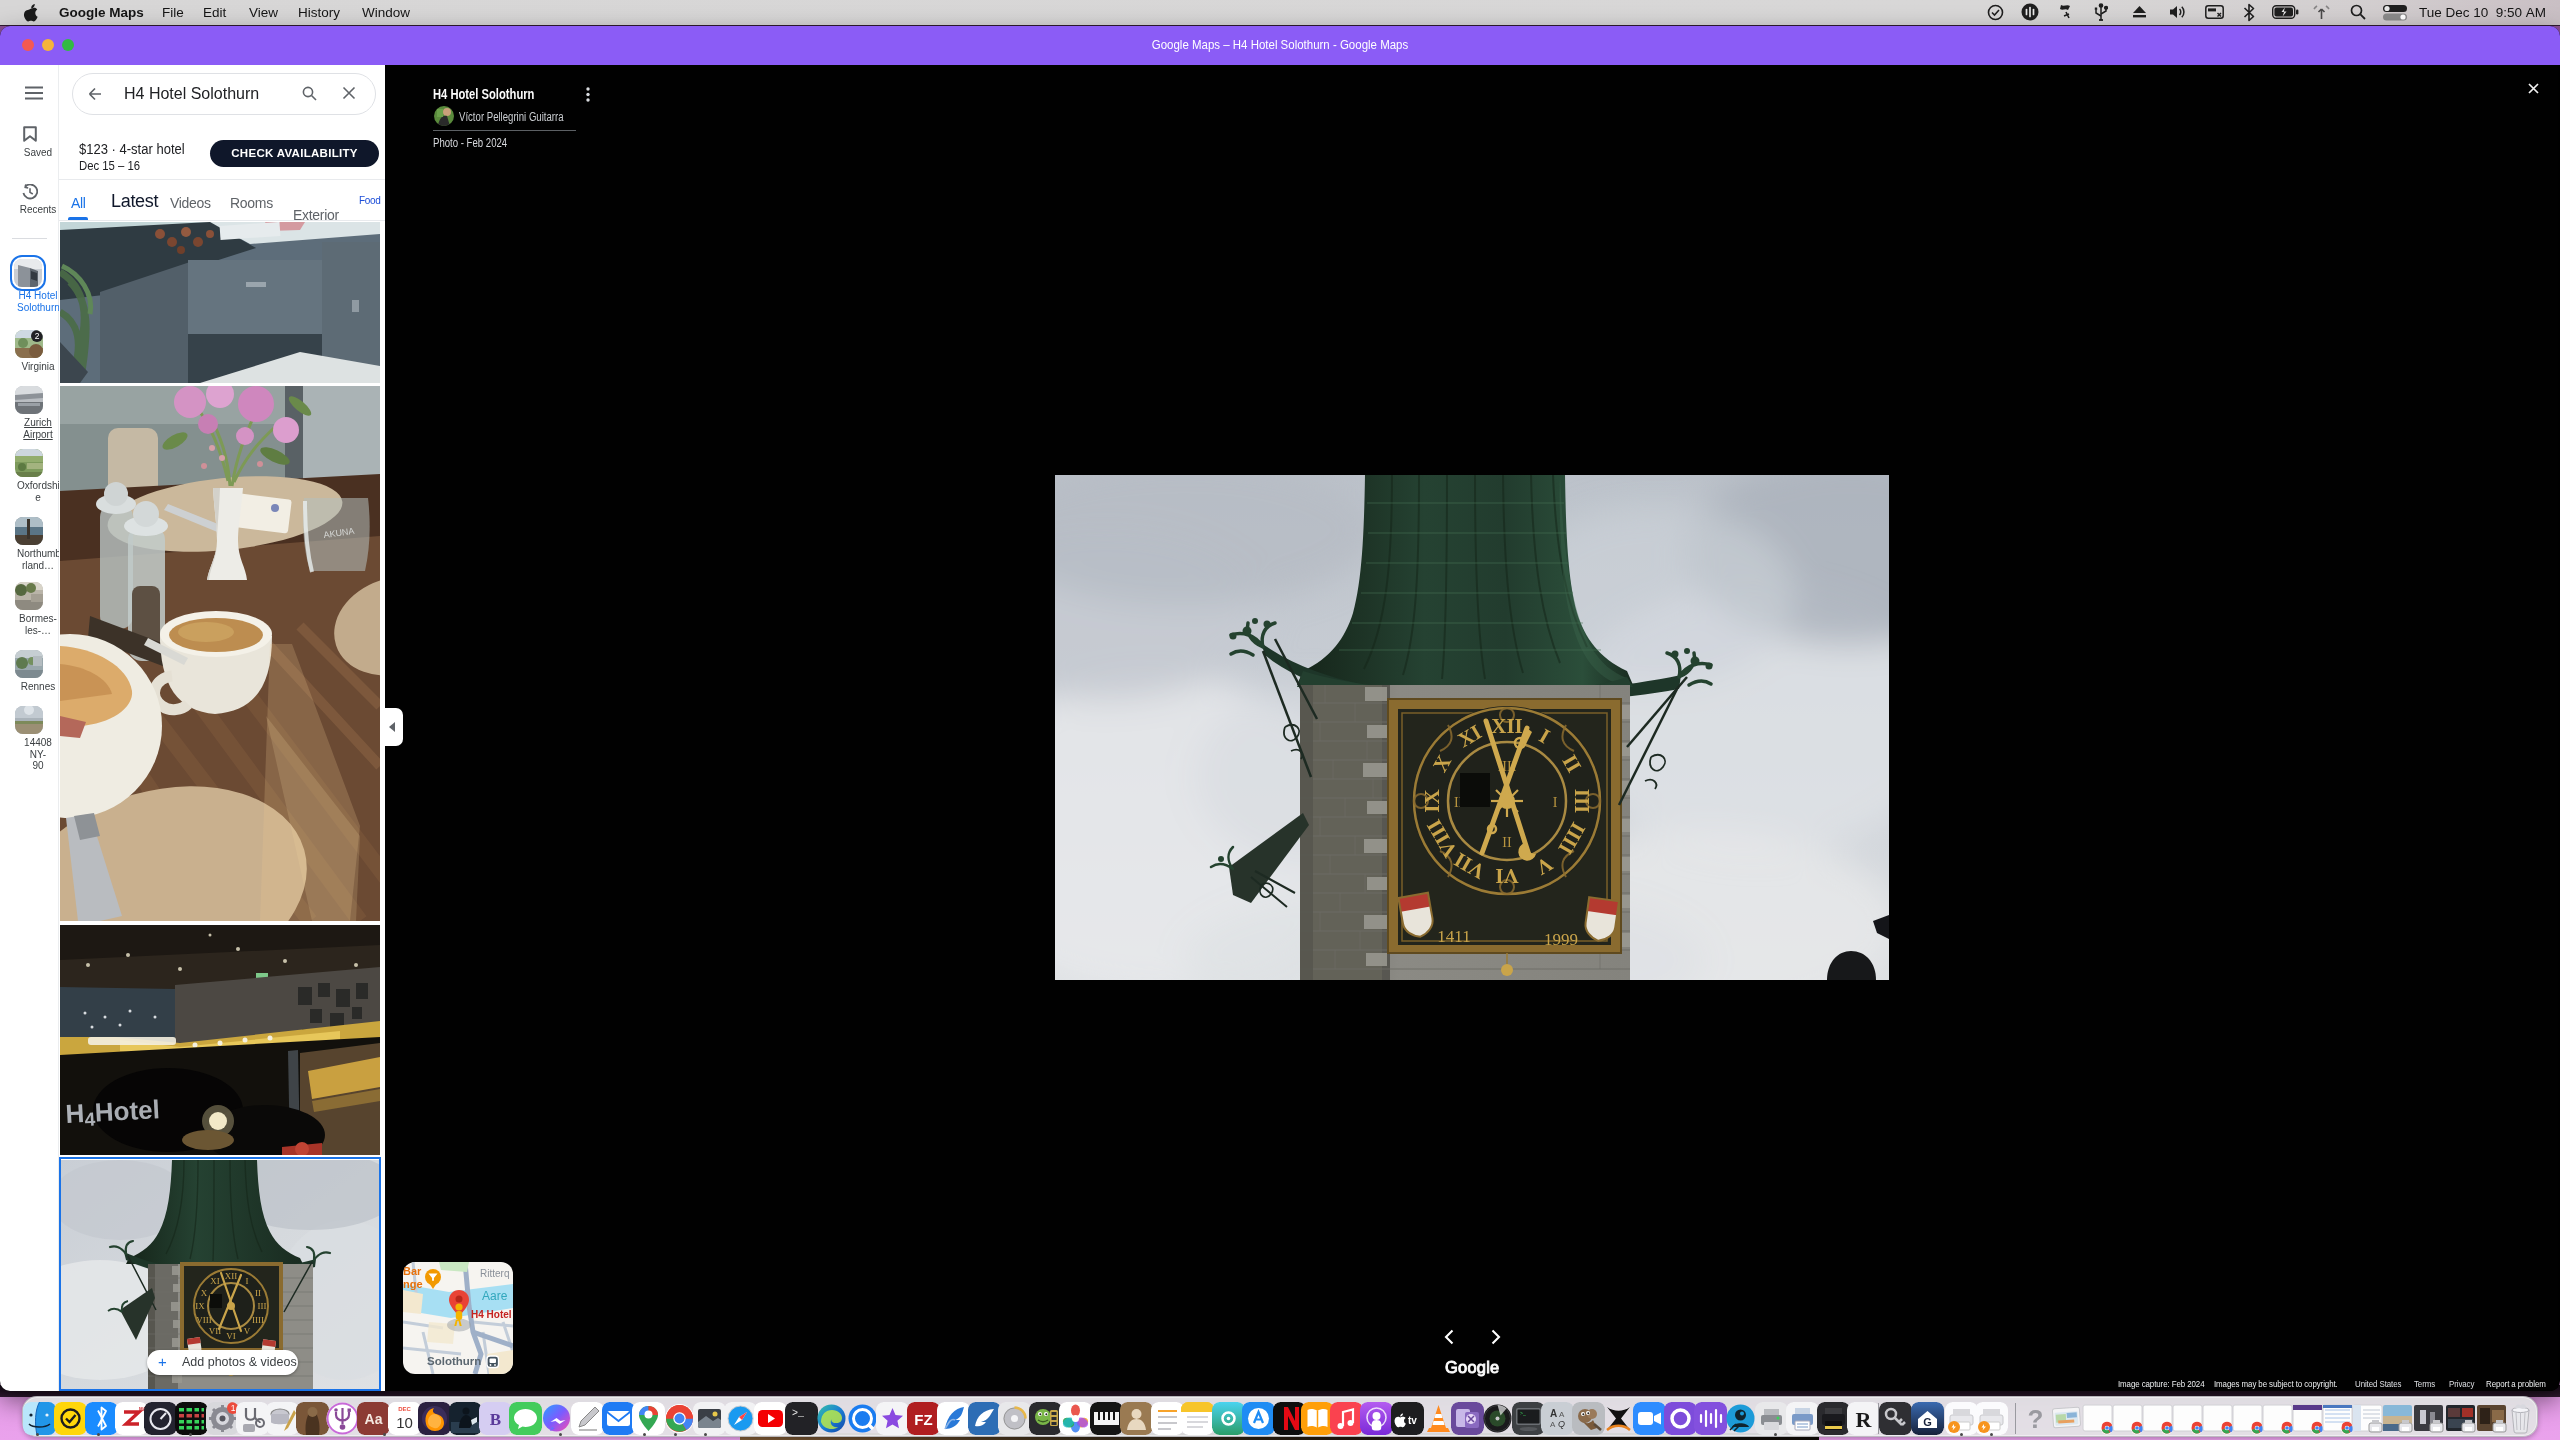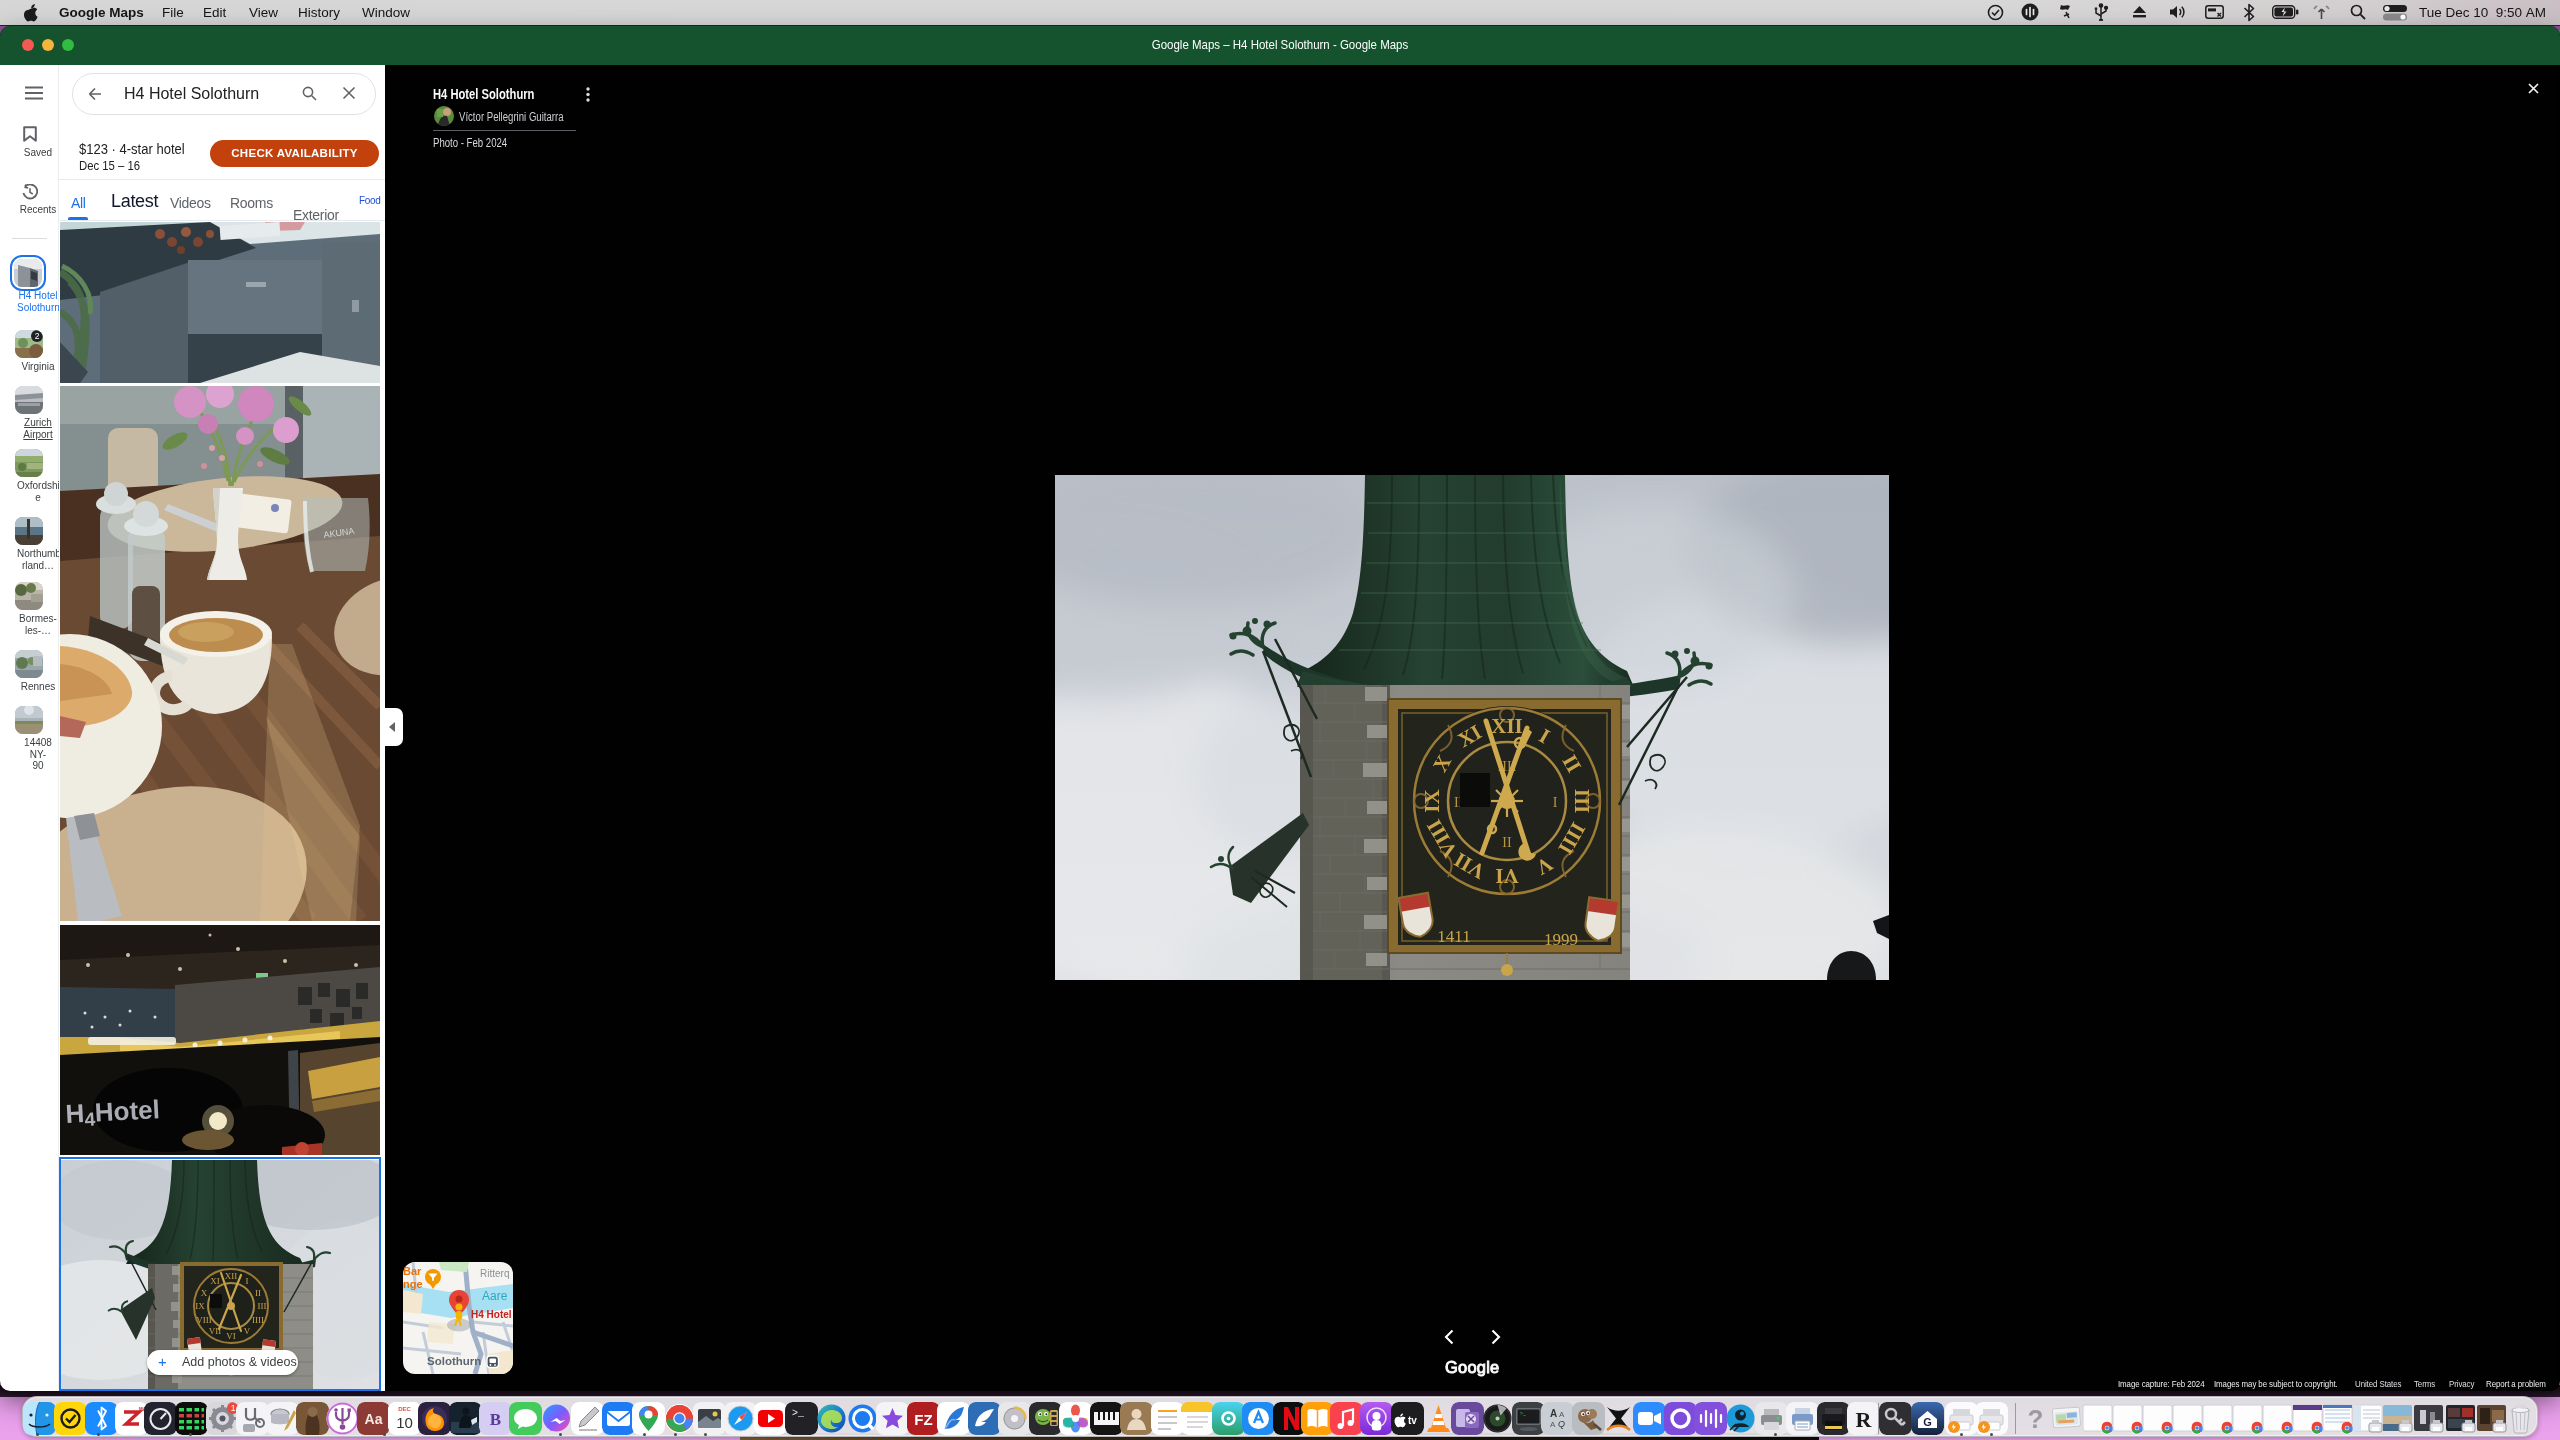--- a/index.html
+++ b/index.html
@@ -10,21 +10,21 @@
   
   #menubar { position:absolute; left:0; top:0; width:2560px; height:25px;
     background:linear-gradient(90deg,#d7d6d6 0%,#d8d7d7 78%,#d3cfd0 92%,#c9bfc4 100%);
     color:#151515; font-size:13.5px; }
   #menubar .item { position:absolute; top:4px; line-height:17px; }
 
   
   #win { position:absolute; left:0px; top:26px; width:2560px; height:1365px;
     border-radius:10px; overflow:hidden; background:#000;
     box-shadow:0 10px 26px rgba(0,0,0,.5); }
-  #titlebar { position:absolute; left:0; top:0; width:100%; height:39px; background:#14532d; }
+  #titlebar { position:absolute; left:0; top:0; width:100%; height:39px; background:#8b5cf6; }
   #titlebar .tl { position:absolute; top:13px; width:12px; height:12px; border-radius:50%; }
   #titletext { position:absolute; top:11px; width:100%; text-align:center; color:#fff; font-size:13.5px; }
 
   #content { position:absolute; left:0; top:39px; width:2558px; height:1326px; background:#000; }
 
   
   #rail { position:absolute; left:0; top:0; width:59px; height:1326px; background:#fff; border-right:1px solid #ebedef; }
   .raillabel { position:absolute; width:59px; text-align:center; font-size:10px; color:#3c4043; line-height:11.5px;padding-left:17px; }
   .railthumb { position:absolute; left:15px; width:28px; height:28px; border-radius:8px; overflow:hidden; }
 
@@ -577,21 +577,21 @@
       <svg class="abs" style="left:243px;top:21px;" width="15" height="15" viewBox="0 0 15 15">
         <circle cx="6" cy="6" r="4.6" fill="none" stroke="#5f6368" stroke-width="1.6"></circle>
           <line x1="9.5" y1="9.5" x2="14" y2="14" stroke="#5f6368" stroke-width="1.6"></line>
       </svg>
       <svg class="abs" style="left:283px;top:21px;" width="14" height="14" viewBox="0 0 14 14">
         <path d="M1.5 1.5 L12.5 12.5 M12.5 1.5 L1.5 12.5" stroke="#5f6368" stroke-width="1.6"></path>
       </svg>
 
       <div class="abs" style="left:20px;top:75px;font-size:15.5px;color:#202124;font-weight:500;transform:scaleX(.84) translateZ(0);transform-origin:0 50%;white-space:nowrap;">$123 · 4-star hotel</div>
       <div class="abs" style="left:20px;top:93px;font-size:13.5px;color:#202124;transform:scaleX(.84) translateZ(0);transform-origin:0 50%;white-space:nowrap;">Dec 15 – 16</div>
-      <div class="abs" style="left:151px;top:75px;width:169px;height:27px;border-radius:14px;background:#c2410c;color:#fff;font-size:11.5px;font-weight:bold;letter-spacing:.3px;text-align:center;line-height:27px;">CHECK AVAILABILITY</div>
+      <div class="abs" style="left:151px;top:75px;width:169px;height:27px;border-radius:14px;background:#0f172a;color:#fff;font-size:11.5px;font-weight:bold;letter-spacing:.3px;text-align:center;line-height:27px;">CHECK AVAILABILITY</div>
       <div class="abs" style="left:0px;top:114px;width:326px;height:1px;background:#e8eaed;"></div>
 
             <div class="abs" style="top:130px;left:12px;font-size:14px;letter-spacing:-.3px;color:#1a73e8;font-weight:500;">All</div>
       <div class="abs" style="top:126px;left:52px;font-size:18px;letter-spacing:-.3px;color:#0f172a;">Latest</div>
       <div class="abs" style="top:130px;left:111px;font-size:14px;letter-spacing:-.3px;color:#5f6368;">Videos</div>
       <div class="abs" style="top:130px;left:171px;font-size:14px;letter-spacing:-.3px;color:#5f6368;">Rooms</div>
       <div class="abs" style="top:130px;left:234px;font-size:14px;letter-spacing:-.3px;color:#5f6368;margin-top:12px;">Exterior</div>
       <div class="abs" style="top:130px;left:300px;font-size:10px;letter-spacing:-.3px;color:#1d4ed8;">Food</div>
       <div class="abs" style="left:9px;top:152px;width:20px;height:3px;background:#1a73e8;border-radius:2px 2px 0 0;"></div>
       <div class="abs" style="left:0;top:155px;width:326px;height:1px;background:#e8eaed;"></div>

